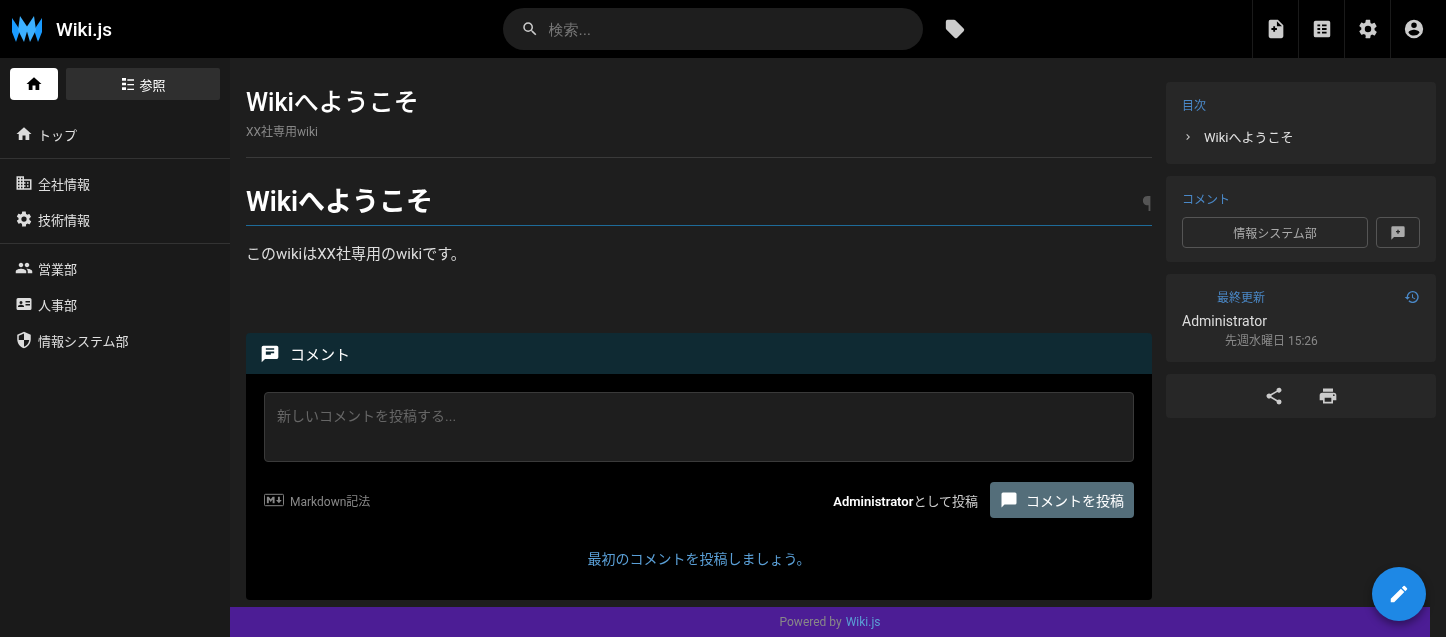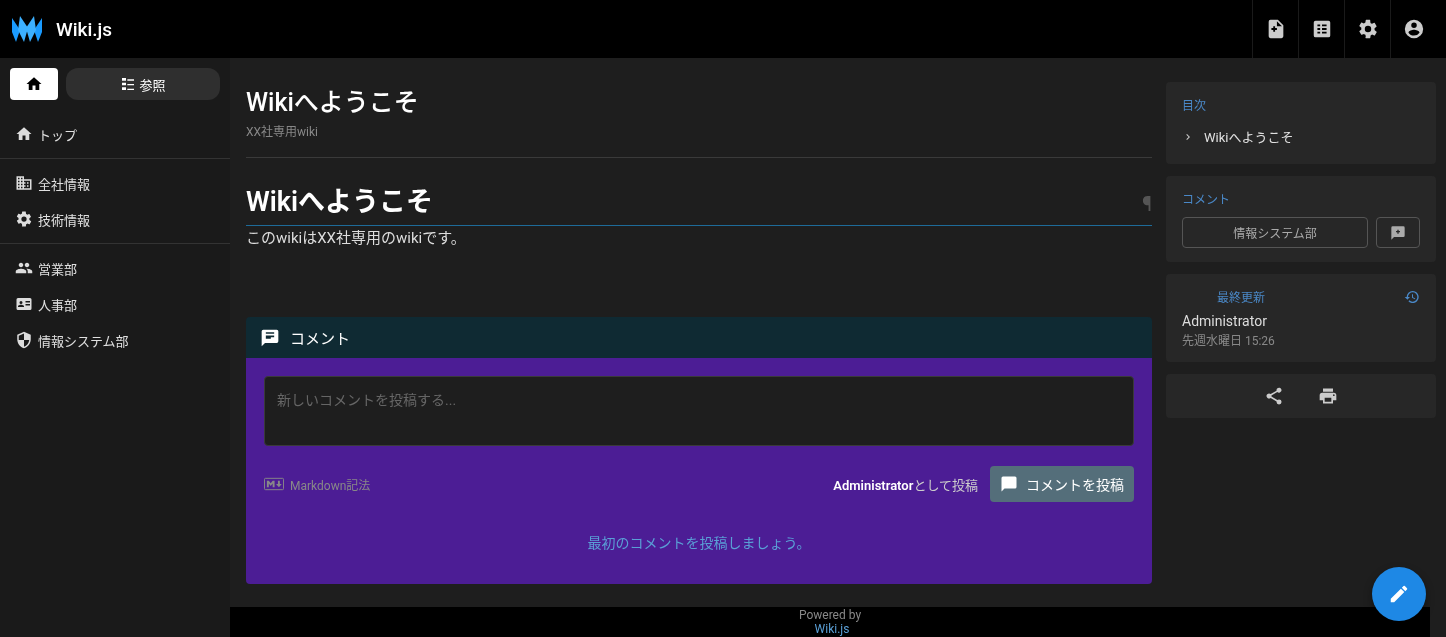--- a/index.html
+++ b/index.html
@@ -40,44 +40,44 @@
 .body-wrap { display: flex; height: calc(100% - 58px); }
 .sidebar {
   width: 230px; background: #1a1a1a; display:flex; flex-direction:column;
 }
 .sidebar-top { padding: 10px; display:flex; gap: 8px; }
 .home-btn {
   width: 48px; height: 32px; background: #fff; border-radius: 4px;
   display:flex; align-items:center; justify-content:center; cursor:pointer;
 }
 .browse-btn {
-  flex:1; height:32px; background: #2f2f2f; border-radius:12px; color:#fff;
+  flex:1; height:32px; background: #2f2f2f; border-radius:2px; color:#fff;
   display:flex; align-items:center; justify-content:center; gap:3px; cursor:pointer; font-size:13px;
 }
 .nav-section { padding-top: 6px; }
 .nav-item {
   height: 36px; display:flex; align-items:center; padding: 0 14px; gap: 4px;
   color: #e0e0e0; font-size: 13px; cursor:pointer;
 }
 .nav-divider { height: 1px; background: #333; margin: 6px 0; }
 .nav-icon { width:20px; height:20px; display:flex; align-items:center; justify-content:center; flex-shrink:0;}
 
 .main { flex:1; background:#1e1e1e; overflow:auto; padding: 24px 0px 0 16px; display:flex; gap:14px;}
 .content { flex:1; min-width:0; }
 .page-title-h { font-size: 25px; color:#fff; font-weight:500; }
 .page-sub { font-size: 12px; color:#888; margin-top:4px; }
 .divider-line { height:1px; background:#3a3a3a; margin: 18px 0 22px 0; }
 .h1-row { display:flex; align-items:baseline; justify-content:space-between; border-bottom:1px solid #1e6b99; padding-bottom:6px;}
 .h1-text { font-size: 27px; color:#fff; font-weight:600; }
 .pilcrow { color:#555; font-size:20px; cursor:pointer;}
-.body-text { font-size:15px; color:#ddd; }
+.body-text { margin-top:16px; font-size:15px; color:#ddd; }
 
 .comments-block { margin-top: 70px; background:#0f2a33; border-radius:4px 4px 0 0; }
 .comments-head { display:flex; align-items:center; gap:10px; padding:10px 14px; color:#fff; font-size:15px;}
-.comments-body { background:#4c1d95; padding: 18px; border-radius:0 0 4px 4px;}
+.comments-body { background:#000000; padding: 18px; border-radius:0 0 4px 4px;}
 .comment-input {
   width:100%; height:70px; background:#1e1e1e; border:1px solid #3a3a3a; border-radius:4px;
   padding:12px; color:#ccc; font-size:14px; resize:none; font-family:inherit;
 }
 .comment-input::placeholder { color:#666; }
 .comment-actions { display:flex; align-items:center; margin-top:16px; gap:12px;}
 .md-hint { display:flex; align-items:center; gap:6px; color:#888; font-size:12px;}
 .spacer-flex { flex:1; }
 .post-as { font-size:13px; color:#ccc; }
 .post-as b { color:#fff; font-weight:600;}
@@ -91,29 +91,29 @@
 .card { background:#272727; border-radius:4px; padding:14px 16px; }
 .card-title { color:#4a88c7; font-size:12px; margin-bottom:10px;}
 .toc-item { display:flex; align-items:center; gap:10px; font-size:13px; cursor:pointer; padding:4px 0;}
 .comment-view-row { display:flex; gap:8px; }
 .outline-btn {
   flex:1; border:1px solid #555; border-radius:4px; padding:6px; text-align:center;
   font-size:12px; color:#aaa; cursor:pointer;
 }
 .outline-btn.icon-only { flex:0 0 44px; display:flex;align-items:center;justify-content:center;}
 .updated-name { font-size:14px; color:#ddd; }
-.updated-time { font-size:12px; color:#888; margin-top:2px;}
+.updated-time { font-size:12px; color:#888; margin-top:2px;margin-left:43px;}
 .card-head-row { display:flex; justify-content:space-between; align-items:center;margin-left:35px;}
 .share-card { display:flex; justify-content:center; gap:30px; padding:10px;}
 .share-icon { cursor:pointer; width:24px;height:24px;display:flex;align-items:center;justify-content:center;}
 
 .footer {
   position:absolute; bottom:0; left:230px; right:16px; height:30px;
-  background:#000000; display:flex; align-items:center; justify-content:center;
-  font-size:12px; color:#888;flex-direction:column;
+  background:#4c1d95; display:flex; align-items:center; justify-content:center;
+  font-size:12px; color:#888;
 }
 .footer a { color:#5a9fd6; text-decoration:none; margin-left:4px;}
 
 .fab {
   position:absolute; bottom:16px; right:20px; width:54px; height:54px;
   background:#1e88e5; border-radius:50%; display:flex; align-items:center; justify-content:center;
   cursor:pointer; box-shadow:0 4px 8px rgba(0,0,0,0.4);
 }
 svg { display:block; }
 </style>
@@ -124,20 +124,36 @@
   <div class="logo-group">
     <span class="logo-icon">
       <svg width="34" height="30" viewBox="0 0 34 30">
         <path d="M2 4 L10 16 L6 28 L2 18 Z" fill="#1a9bff"></path>
         <path d="M10 2 L18 14 L14 28 L8 16 Z" fill="#3cb0ff"></path>
         <path d="M32 4 L24 16 L28 28 L32 18 Z" fill="#1a9bff"></path>
         <path d="M24 2 L16 14 L20 28 L26 16 Z" fill="#3cb0ff"></path>
       </svg>
     </span>
     <span class="site-title">Wiki.js</span>
+  </div>
+  <div class="search-wrap">
+    <div class="search-box">
+      <span>
+        <svg width="18" height="18" viewBox="0 0 24 24" fill="#ccc">
+            <path d="M15.5 14h-.79l-.28-.27A6.471 6.471 0 0016 9.5 6.5 6.5 0 109.5 16c1.61 0 3.09-.59 4.23-1.57l.27.28v.79l5 4.99L20.49 19l-4.99-5zm-6 0C7.01 14 5 11.99 5 9.5S7.01 5 9.5 5 14 7.01 14 9.5 11.99 14 9.5 14z"></path>
+          </svg>
+      </span>
+      <input type="text" placeholder="検索..." style="">
+    </div>
+    <div class="tag-icon-wrap">
+      <svg width="22" height="22" viewBox="0 0 24 24" fill="#ccc">
+          <path d="M5.5 7A1.5 1.5 0 104 5.5 1.5 1.5 0 005.5 7zm15.91 4.58l-9-9A2 2 0 0011 2H4a2 2 0 00-2 2v7a2 2 0 00.59 1.42l9 9a2 2 0 002.83 0l7-7a2 2 0 00-.01-2.84z"></path>
+          <path d="M7.5 9A1.5 1.5 0 106 7.5 1.5 1.5 0 007.5 9z" opacity="0"></path>
+        </svg>
+    </div>
   </div>
   <div class="header-actions">
     <div class="header-btn">
       <svg width="22" height="22" viewBox="0 0 24 24" fill="#ccc">
           <path d="M14 2H6a2 2 0 00-2 2v16a2 2 0 002 2h12a2 2 0 002-2V8l-6-6zm-1 11h-2v2H9v-2H7v-2h2V9h2v2h2v2zM13 9V3.5L18.5 9H13z"></path>
         </svg>
     </div>
     <div class="header-btn">
       <svg width="22" height="22" viewBox="0 0 24 24" fill="#ccc">
           <path d="M19 3H5a2 2 0 00-2 2v14a2 2 0 002 2h14a2 2 0 002-2V5a2 2 0 00-2-2zm-9 14H7v-2h3v2zm0-4H7v-2h3v2zm0-4H7V7h3v2zm7 8h-5v-2h5v2zm0-4h-5v-2h5v2zm0-4h-5V7h5v2z"></path>

